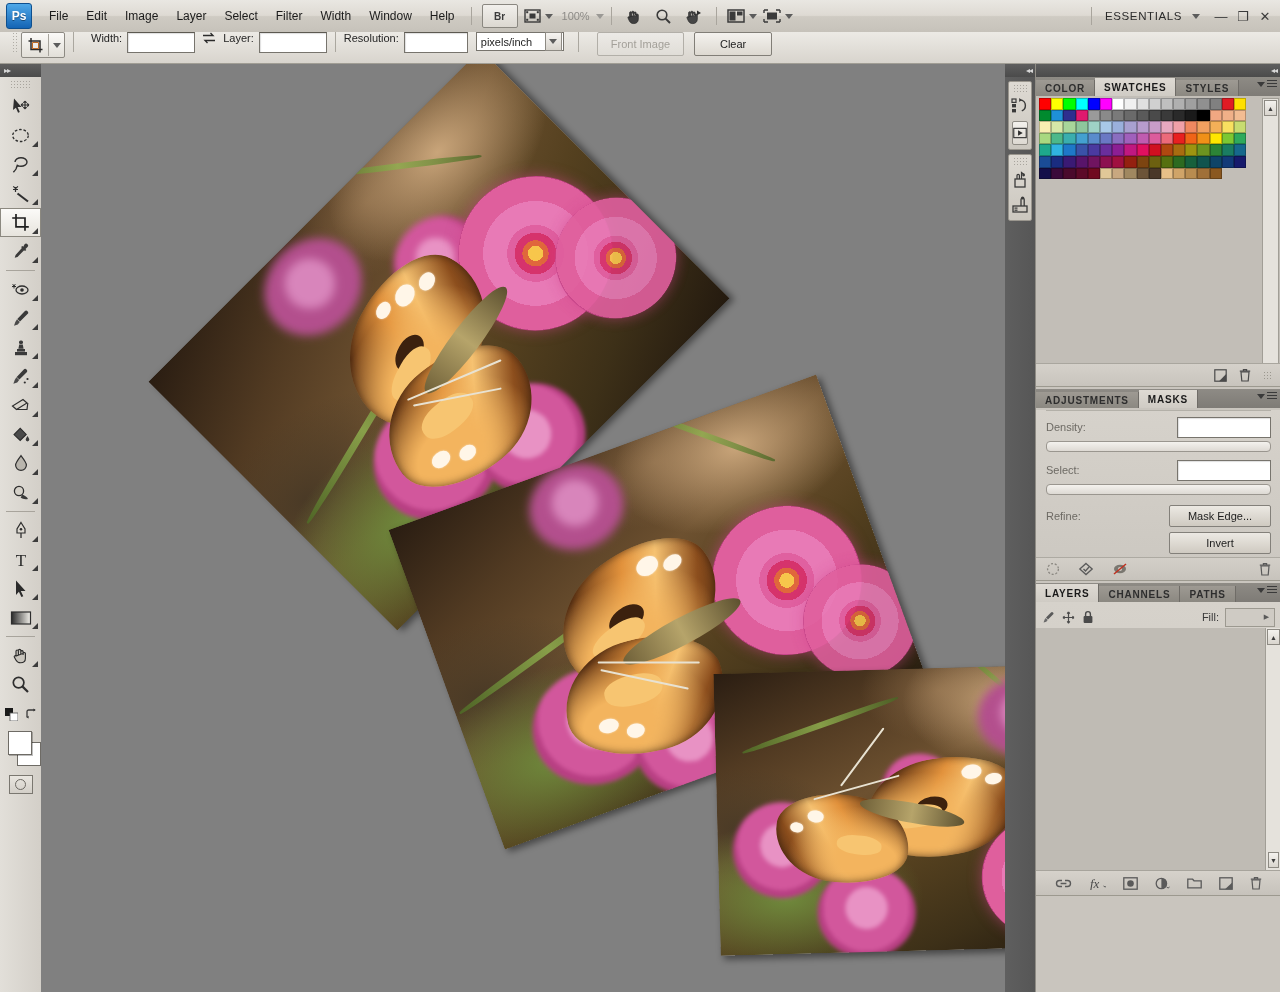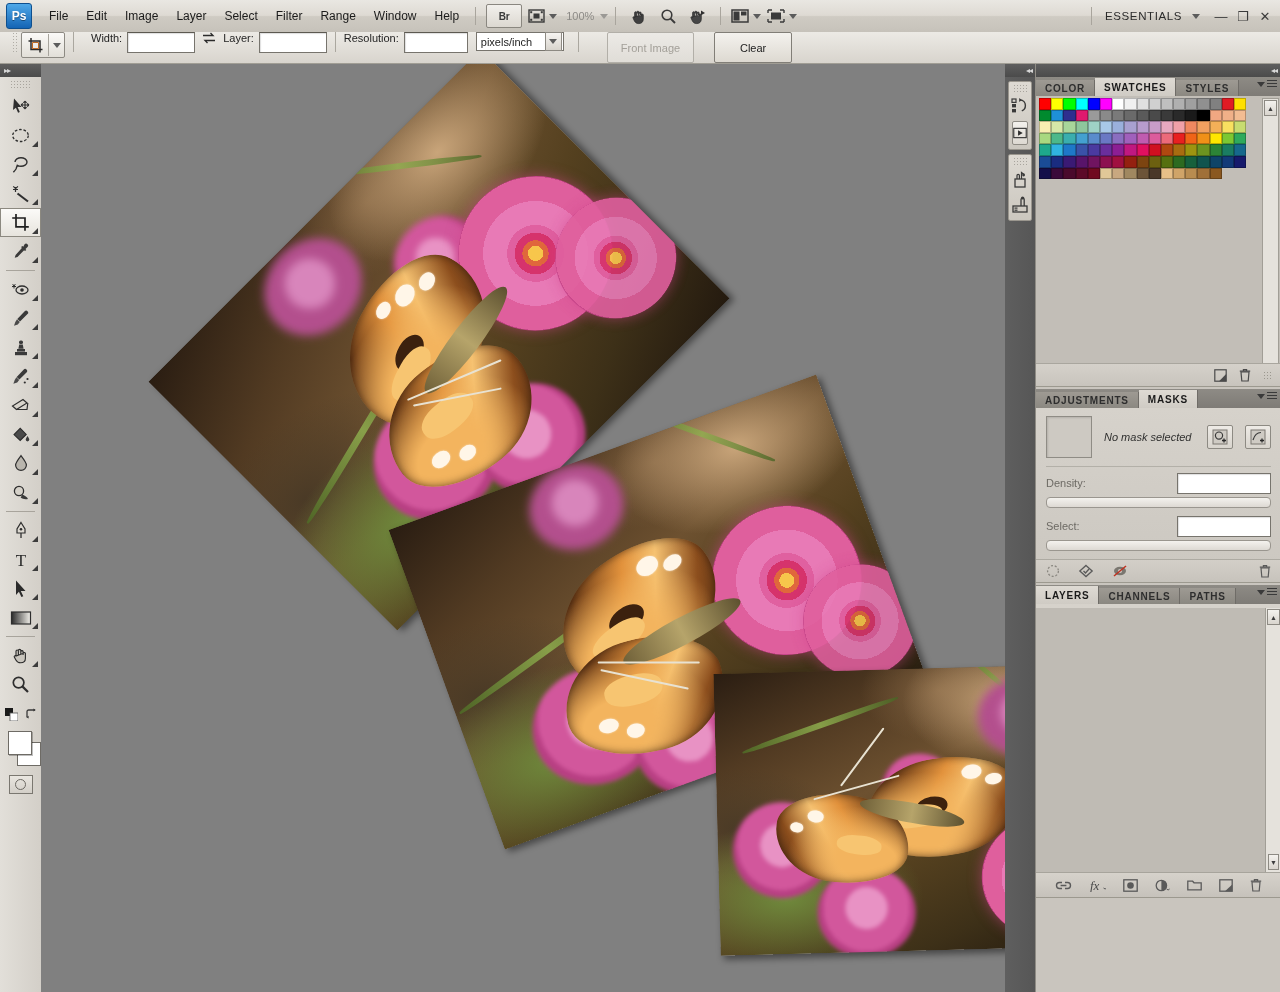--- a/index.html
+++ b/index.html
@@ -52,21 +52,21 @@
   .olabel{font-size:11px;color:#1f1f1f;margin:0 5px 0 9px;}
   .ofield{height:17px;border:1px solid #77746d;border-top-color:#5c5951;
     background:#fff;box-shadow:inset 1px 1px 1px rgba(0,0,0,.13);}
   .w-in{width:62px;}.h-in{width:62px;}.r-in{width:58px;}
   .swapicon{margin:0 7px;font-size:12px;color:#30302f;}
   .osel{height:19px;width:88px;border:1px solid #77746d;background:#fff;
     display:flex;align-items:center;justify-content:space-between;
     font-size:11px;padding-left:4px;box-sizing:border-box;}
   .osel .arw{width:15px;height:17px;margin:1px;border:1px solid #8d8a83;
     background:linear-gradient(#f6f4f1,#d8d4cd);display:flex;align-items:center;justify-content:center;}
-  .obtn{height:31px;padding:0 13px;margin-left:20px;border:1px solid #817e77;border-radius:2px;
+  .obtn{height:24px;padding:0 13px;margin-left:10px;border:1px solid #817e77;border-radius:2px;
     background:linear-gradient(#f4f2ee,#ddd9d1);font-size:11px;display:flex;align-items:center;
     justify-content:center;min-width:78px;box-sizing:border-box;}
   .obtn.disabled{color:#a3a099;border-color:#b2afa8;background:linear-gradient(#eceae6,#e0ddd7);}
 
   
   .toolbar{position:absolute;left:0;top:64px;width:41px;height:928px;
     background:linear-gradient(90deg,#e2dfd9,#d3cfc8);border-right:1px solid #a6a29a;}
   .tb-head{height:13px;background:linear-gradient(#5e5e5e,#4b4b4b);
     display:flex;align-items:center;justify-content:flex-start;padding-left:4px;}
   .tb-head .dd{color:#d9d9d9;font-size:8px;letter-spacing:-1px;}
@@ -209,21 +209,21 @@
 <div id="app">
 
   <div class="menubar">
     <div class="ps-logo">Ps</div>
     <div class="menuitem">File</div>
     <div class="menuitem">Edit</div>
     <div class="menuitem">Image</div>
     <div class="menuitem">Layer</div>
     <div class="menuitem">Select</div>
     <div class="menuitem">Filter</div>
-    <div class="menuitem">Range</div>
+    <div class="menuitem">Width</div>
     <div class="menuitem">Window</div>
     <div class="menuitem">Help</div>
 
     <div class="mb-sep"></div>
     <div class="tbtn framed">Br</div>
 
     <div class="tbtn">
       <svg width="17" height="14" viewBox="0 0 17 14">
           <rect x="1" y="1" width="15" height="12" fill="none" stroke="#3a3a3a" stroke-width="1.4"></rect>
           <rect x="2.2" y="2.2" width="2" height="2" fill="#3a3a3a"></rect>
@@ -813,49 +813,38 @@
 
     <div class="tabrow" style="margin-top:2px">
       <div class="ptab">ADJUSTMENTS</div>
       <div class="ptab active">MASKS</div>
       <div class="tabmenu">
         <span class="tm-tri"></span>
         <span class="tm-lines"></span>
       </div>
     </div>
     <div class="pbody">
-      <div class="maskrow">
-        <div class="maskthumb"></div>
-        <div class="masktxt">No mask selected</div>
-        <div class="mbtn">
-          <svg width="16" height="16" viewBox="0 0 16 16">
-              <rect x="1" y="1" width="14" height="14" fill="#cfcbc4" stroke="#7a7770" stroke-width="1"></rect>
-              <circle cx="7" cy="6.6" r="3.6" fill="none" stroke="#3a3a3a" stroke-width="1.2"></circle>
-              <path d="M10 11.5h4M12 9.5v4" stroke="#2a2a2a" stroke-width="1.3"></path>
-            </svg>
-        </div>
-        <div class="mbtn">
-          <svg width="16" height="16" viewBox="0 0 16 16">
-              <rect x="1" y="1" width="14" height="14" fill="#cfcbc4" stroke="#7a7770" stroke-width="1"></rect>
-              <path d="M3 11c1.5-5 5-7.5 8-7.5" fill="none" stroke="#3a3a3a" stroke-width="1.2"></path>
-              <path d="M10 11.5h4M12 9.5v4" stroke="#2a2a2a" stroke-width="1.3"></path>
-            </svg>
-        </div>
-      </div>
       <div class="mdiv"></div>
       <div class="mrow">
         <span class="mlabel">Density:</span>
         <input class="mfield" value="" style="">
       </div>
       <div class="mslider"></div>
       <div class="mrow">
         <span class="mlabel">Select:</span>
         <input class="mfield" value="" style="">
       </div>
       <div class="mslider"></div>
+      <div class="mrow" style="height:26px">
+        <span class="mlabel">Refine:</span>
+        <div class="mbtn2">Mask Edge...</div>
+      </div>
+      <div class="mrow" style="height:28px">
+        <div class="mbtn2">Invert</div>
+      </div>
       <div class="mfoot">
         <span>
           <svg width="14" height="14" viewBox="0 0 14 14">
               <circle cx="7" cy="7" r="5.4" fill="none" stroke="#8a8780" stroke-width="1.3" stroke-dasharray="2 1.8"></circle>
             </svg>
         </span>
         <span>
           <svg width="16" height="14" viewBox="0 0 16 14">
               <path d="M8 1.4L14.2 7 8 12.6 1.8 7z" fill="none" stroke="#5a5a5a" stroke-width="1.3"></path>
               <path d="M5.5 7l2 2 3.5-4" fill="none" stroke="#5a5a5a" stroke-width="1.3"></path>
@@ -881,20 +870,46 @@
       <div class="ptab active">LAYERS</div>
       <div class="ptab">CHANNELS</div>
       <div class="ptab">PATHS</div>
       <div class="tabmenu">
         <span class="tm-tri"></span>
         <span class="tm-lines"></span>
       </div>
     </div>
     <div class="pbody" style="height:293px;display:flex;flex-direction:column">
       <div class="layerctl">
+        <div class="lrow">
+          <div class="lock-icons">
+            <span>
+              <svg width="13" height="13" viewBox="0 0 13 13">
+                  <path d="M11 1.5c.7.7.7 1.4 0 2L6 8.5 4 6.5 9 1.5c.6-.7 1.4-.7 2 0z" fill="#5a5a5a"></path>
+                  <path d="M3.7 7l2 2-1.4 1.7-2.7.9.9-2.8z" fill="#6a6a6a"></path>
+                </svg>
+            </span>
+            <span>
+              <svg width="13" height="13" viewBox="0 0 13 13">
+                  <path d="M6.5 1v11M1 6.5h11M6.5 1L5.2 2.6M6.5 1l1.3 1.6M6.5 12l-1.3-1.6M6.5 12l1.3-1.6M1 6.5l1.6-1.3M1 6.5l1.6 1.3M12 6.5l-1.6-1.3M12 6.5l-1.6 1.3" stroke="#4a4a4a" stroke-width="1.2" fill="none"></path>
+                </svg>
+            </span>
+            <span>
+              <svg width="12" height="14" viewBox="0 0 12 14">
+                  <rect x="1.6" y="6" width="8.8" height="7" rx="1" fill="#4a4a4a"></rect>
+                  <path d="M3.6 6V4a2.4 2.4 0 014.8 0v2" fill="none" stroke="#4a4a4a" stroke-width="1.4"></path>
+                </svg>
+            </span>
+          </div>
+          <span class="lopa" style="margin-left:auto">Fill:</span>
+          <div class="lspin">
+            <span></span>
+            <span style="width:11px;text-align:center;font-size:7px;color:#5a5a5a">▶</span>
+          </div>
+        </div>
       </div>
       <div class="layerlist">
         <div style="position:absolute;right:0;top:0;bottom:0;width:15px;background:#e5e2dc;border-left:1px solid #a19e96">
           <div class="sb-arrow">▲</div>
           <div class="sb-arrow" style="position:absolute;bottom:1px;left:1px;right:1px">▼</div>
         </div>
       </div>
       <div class="lfoot">
         <span>
           <svg width="17" height="11" viewBox="0 0 17 11">

